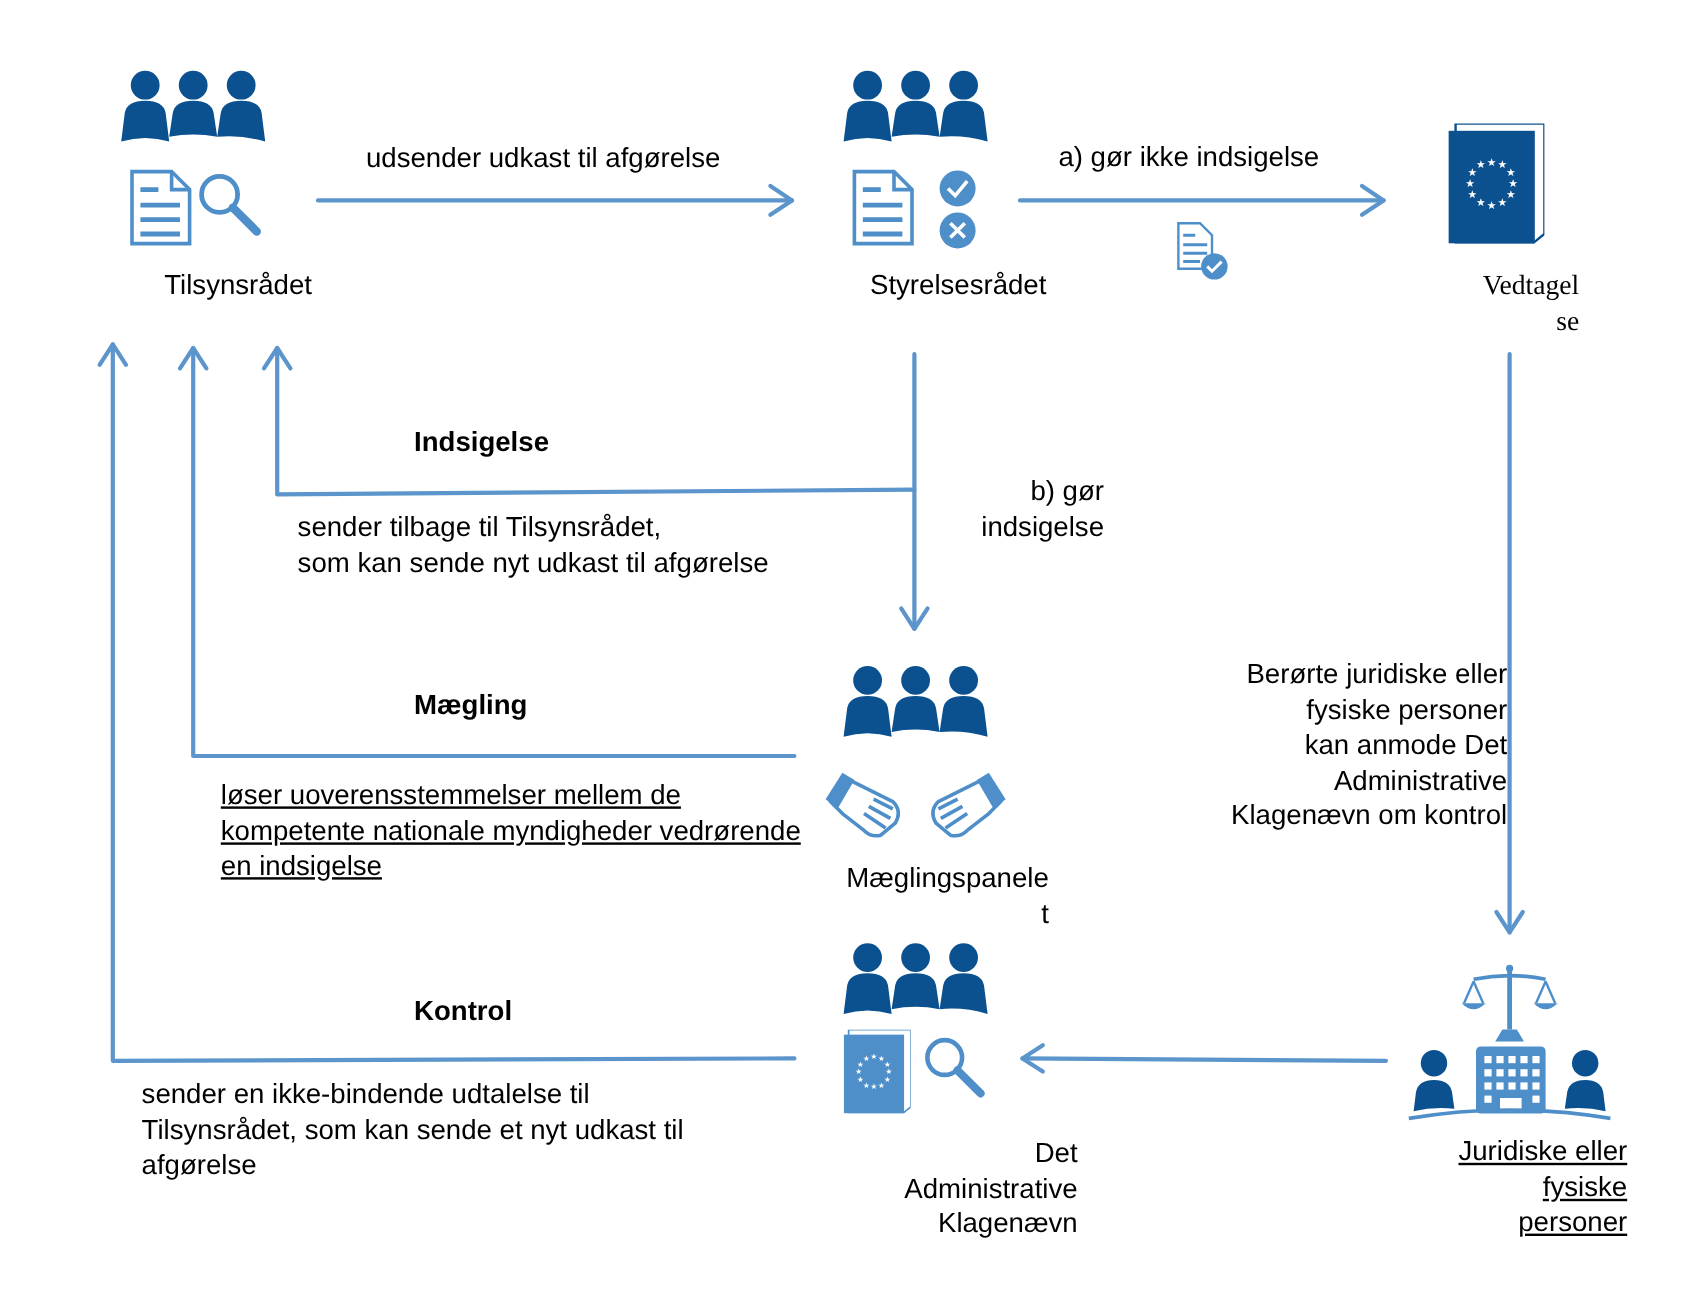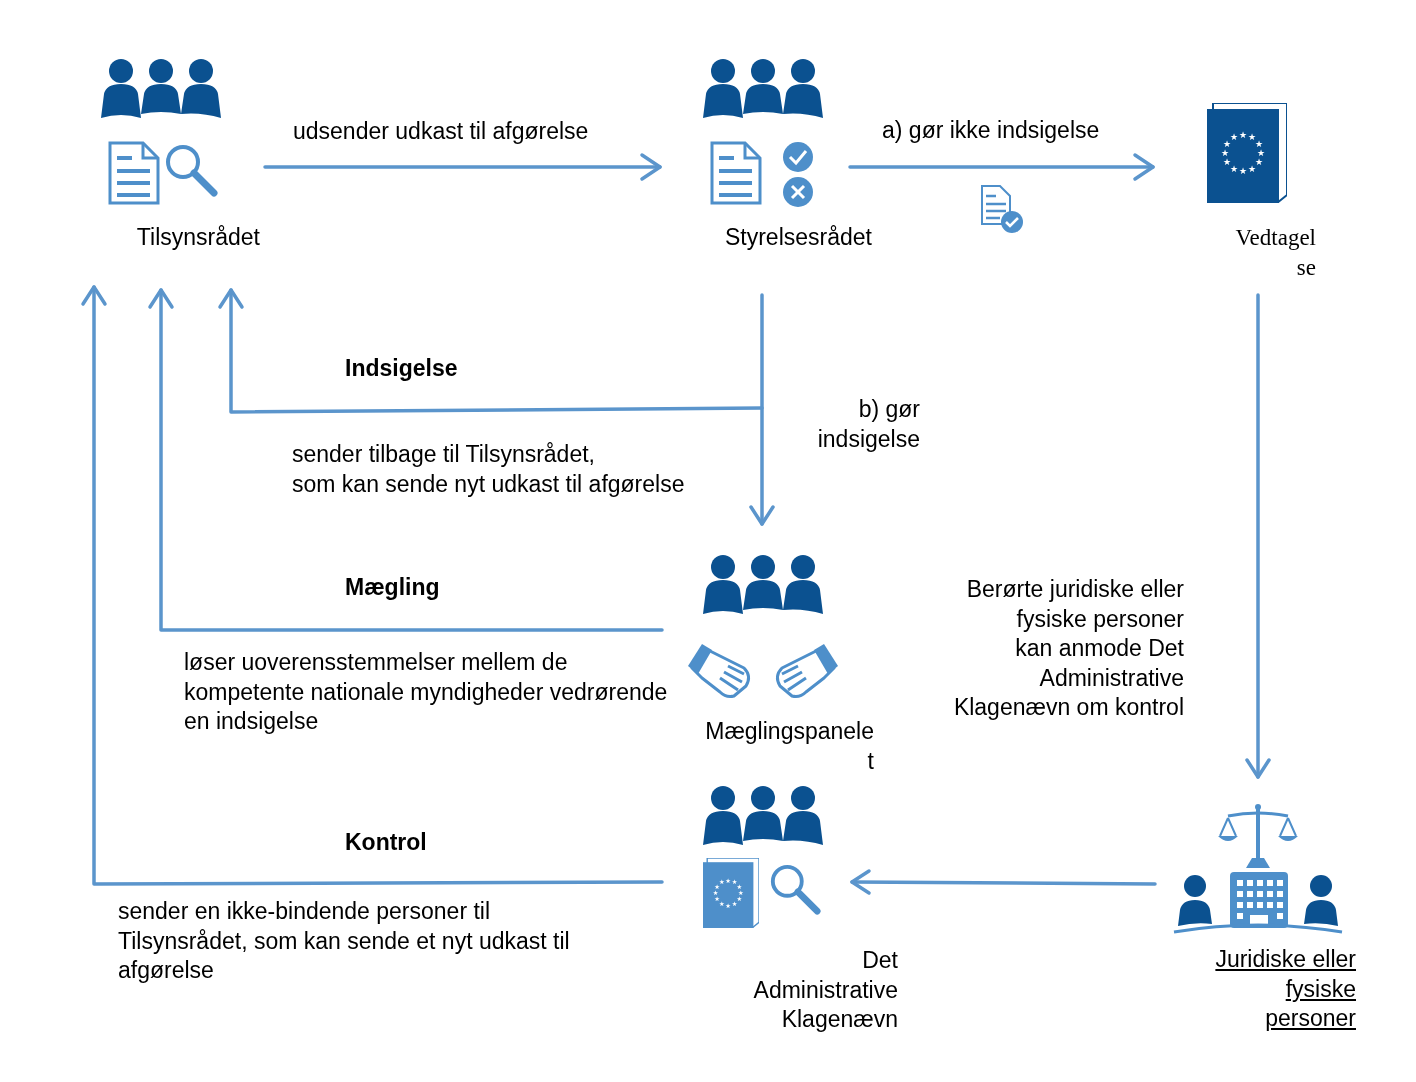--- a/index.html
+++ b/index.html
@@ -224,49 +224,49 @@
       <circle cx="151" cy="86" r="11"></circle>
       <path d="M134 124 L136 110 Q138 100 151 100 Q164 100 166 110 L168 126 Q151 122 134 124 Z"></path>
     </g>
     <path d="M4 132 Q88 118 172 132" fill="none" stroke="#4e8fca" stroke-width="3"></path>
   </svg>
   <div class="abs txt center" style="left:1160px;top:945px;width:196px;text-decoration:underline;">Juridiske eller
 fysiske
 personer</div>
 </div>
 
-<div class="abs txt" style="left:293px;top:117px;">udsender udkast til afgørelse</div>
+<div class="abs txt" style="left:305px;top:117px;">udsender udkast til afgørelse</div>
 
 <div class="abs txt" style="left:838px;top:116px;margin-left:44px;">a)  gør ikke indsigelse</div>
 <svg class="icon" style="left:980px;top:184px" width="46" height="50" viewBox="0 0 46 50">
   <path d="M2 2 H20 L30 12 V40 H2 Z" fill="#ffffff" stroke="#4e8fca" stroke-width="2"></path>
   <g stroke="#4e8fca" stroke-width="2.5">
     <line x1="6" y1="12" x2="16" y2="12"></line>
     <line x1="6" y1="20" x2="26" y2="20"></line>
     <line x1="6" y1="27" x2="26" y2="27"></line>
     <line x1="6" y1="34" x2="20" y2="34"></line>
   </g>
   <circle cx="32" cy="38" r="11" fill="#4e8fca"></circle>
   <polyline points="26,38 30,42 38,34" fill="none" stroke="#fff" stroke-width="2.5"></polyline>
 </svg>
 
 <div class="abs txt center" style="left:790px;top:351px;width:130px;margin-top:44px;">b) gør
 indsigelse</div>
 
 <div class="abs txt bold" style="left:345px;top:354px;">Indsigelse</div>
-<div class="abs txt" style="left:248px;top:440px;margin-left:44px;">sender tilbage til Tilsynsrådet,
+<div class="abs txt" style="left:248px;top:425px;">sender tilbage til Tilsynsrådet,
 som kan sende nyt udkast til afgørelse</div>
 
 <div class="abs txt bold" style="left:345px;top:573px;">Mægling</div>
-<div class="abs txt" style="left:184px;top:648px;">løser uoverensstemmelser mellem  de
+<div class="abs txt" style="left:184px;top:648px;text-decoration:underline;">løser uoverensstemmelser mellem  de
 kompetente nationale myndigheder vedrørende
 en indsigelse</div>
 
 <div class="abs txt bold" style="left:345px;top:828px;">Kontrol</div>
-<div class="abs txt" style="left:118px;top:897px;">sender en ikke-bindende personer til
+<div class="abs txt" style="left:118px;top:897px;">sender en ikke-bindende udtalelse til
 Tilsynsrådet, som kan sende et nyt udkast til
 afgørelse</div>
 
-<div class="abs txt right" style="left:908px;top:547px;width:276px;margin-top:28px;">Berørte juridiske eller
+<div class="abs txt right" style="left:980px;top:547px;width:276px;">Berørte juridiske eller
 fysiske personer
 kan anmode Det
 Administrative
 Klagenævn om kontrol</div>
 
 </body></html>

